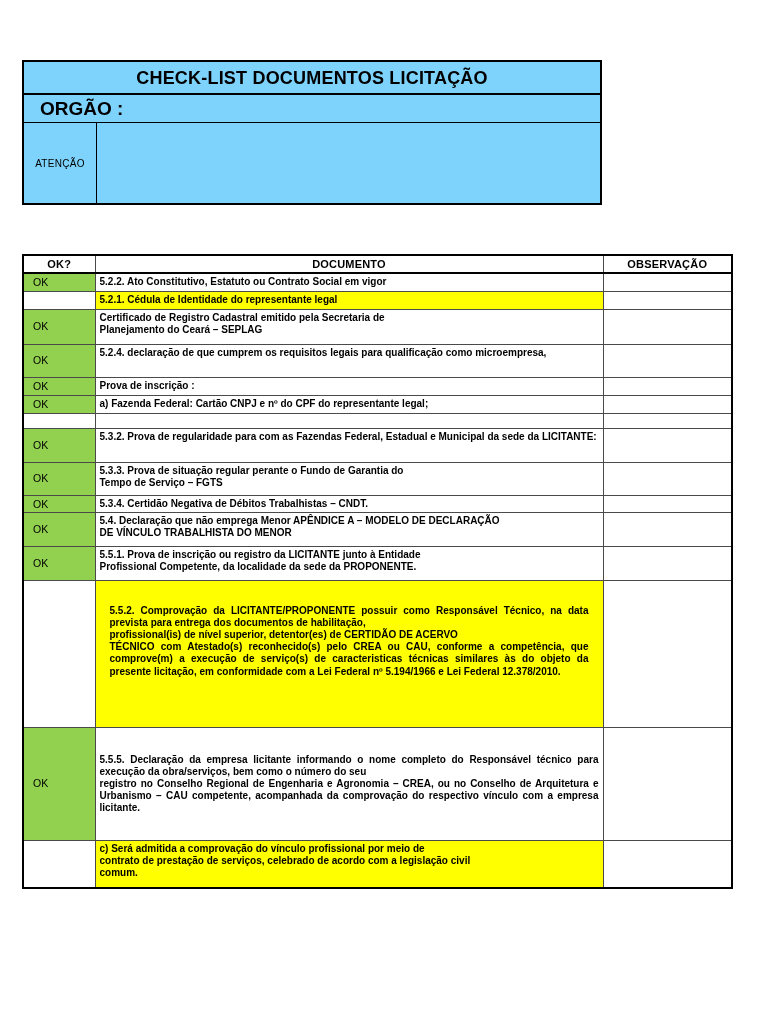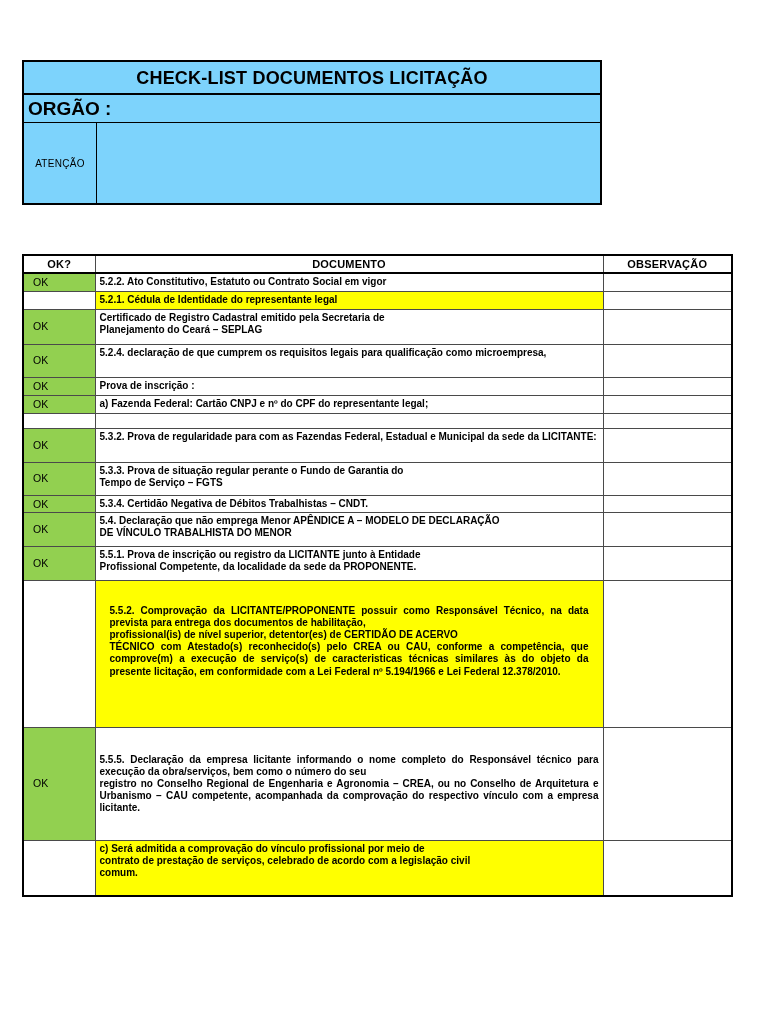--- a/index.html
+++ b/index.html
@@ -47,21 +47,21 @@
     padding-left: 4px;
     border-bottom: 1.5px solid #000;
     white-space: nowrap;
     overflow: hidden;
   }
   .hdr-orgao {
     height: 28px;
     line-height: 28px;
     font-weight: bold;
     font-size: 19px;
-    padding-left: 4px;
+    padding-left: 16px;
     border-bottom: 1.5px solid #000;
   }
   .hdr-atencao-row {
     display: flex;
     height: 80px;
     text-align: right;
   }
   .hdr-atencao-label {
     width: 72px;
     flex: 0 0 72px;
@@ -287,21 +287,21 @@
       <tr style="height: 113px;">
         <td class="cell-ok green mid">OK</td>
         <td class="cell-doc justify" style="padding: 26px 4px 4px; margin-top: 24px;">
           <span class="doc-text">
             <span class="ln justify">5.5.5. Declaração da empresa licitante informando o nome completo do Responsável técnico para execução da obra/serviços, bem como o número do seu</span>
             <span class="ln justify">registro no Conselho Regional de Engenharia e Agronomia – CREA, ou no Conselho de Arquitetura e Urbanismo – CAU competente, acompanhada da comprovação do respectivo vínculo com a empresa licitante.</span>
           </span>
         </td>
         <td class="cell-obs"></td>
       </tr>
-      <tr class="last-row" style="height: 56px;">
+      <tr class="last-row" style="height: 48px;">
         <td class="cell-ok"></td>
         <td class="cell-doc yellow">
           <span class="doc-text">
             <span class="ln">c) Será admitida a comprovação do vínculo profissional por meio de</span>
             <span class="ln">contrato de prestação de serviços, celebrado de acordo com a legislação civil</span>
             <span class="ln">comum.</span>
           </span>
         </td>
         <td class="cell-obs"></td>
       </tr>

